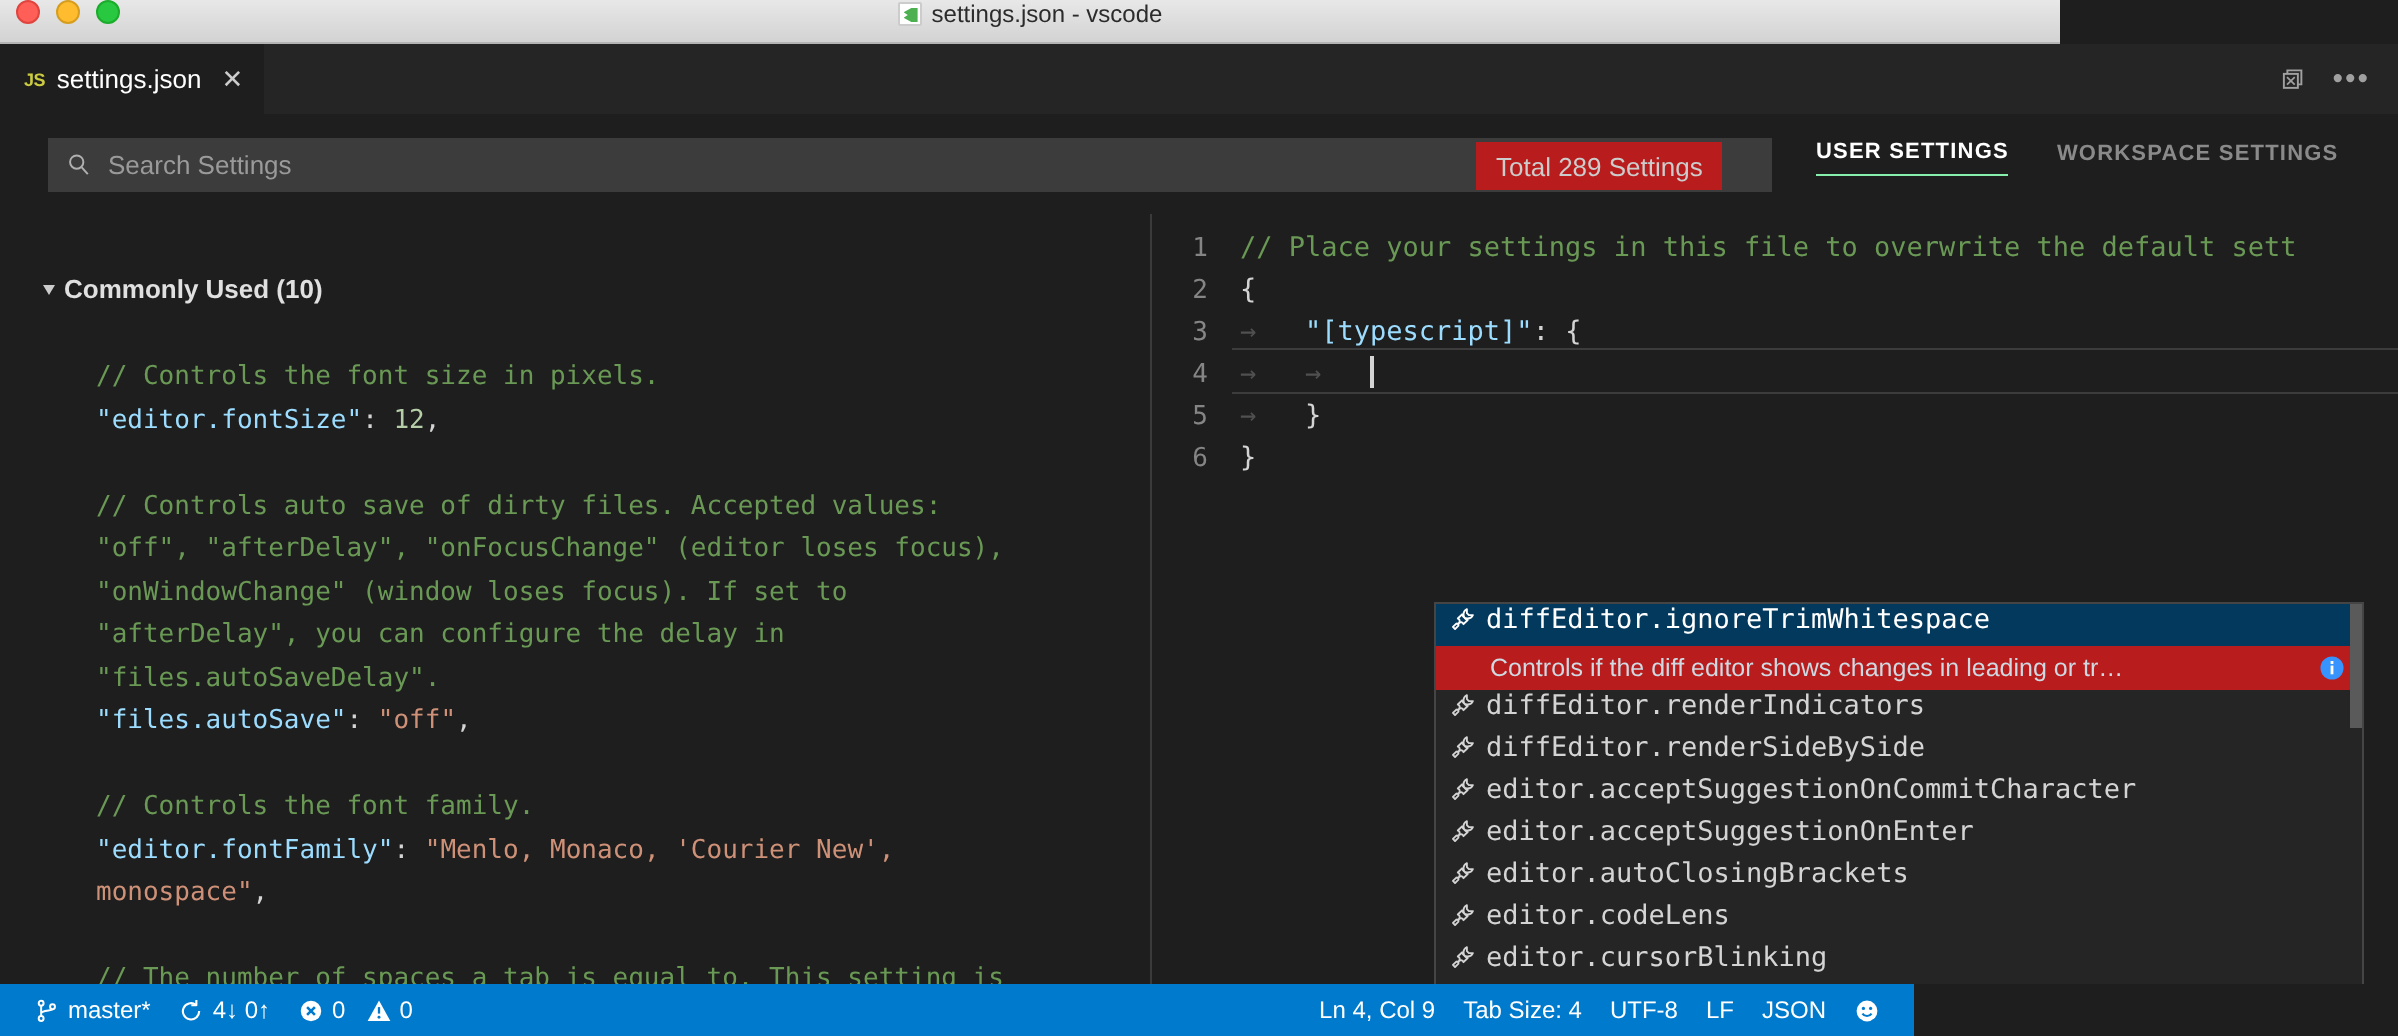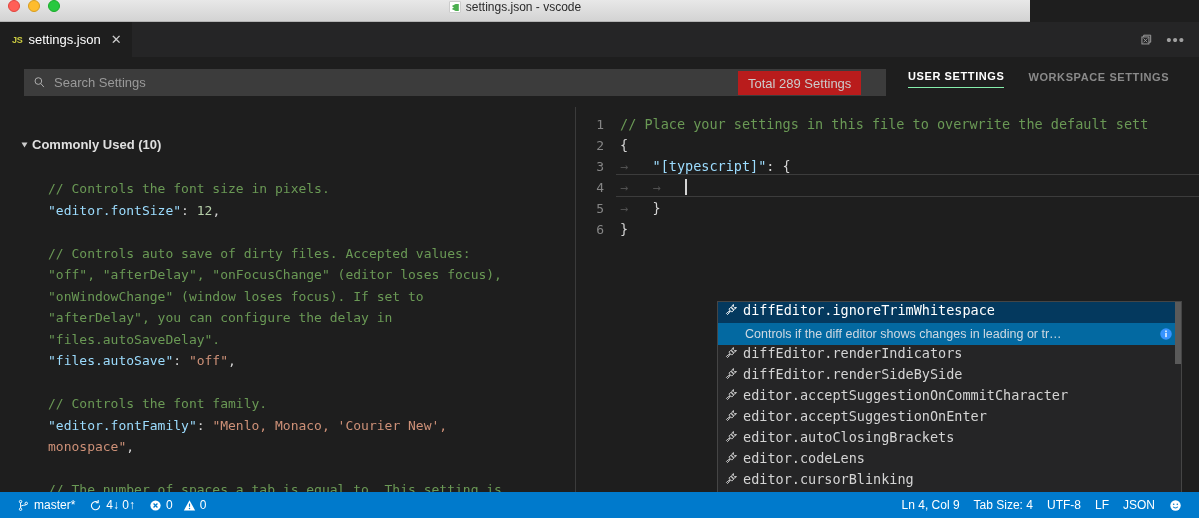--- a/index.html
+++ b/index.html
@@ -282,21 +282,21 @@
   .sg-icon {
     width: 17px; height: 15px;
     flex: none;
     display: flex; align-items: center; justify-content: center;
   }
   .wrench { width: 13px; height: 13px; display: block; }
   .sg-label { padding-left: 3px; }
   .sg-detail {
     display: flex; align-items: center;
     height: 22px;
-    background: #0369a1;
+    background: #b91c1c;
     padding-left: 27px; padding-right: 8px;
     font-family: "Liberation Sans", sans-serif;
     font-size: 12.5px;
     color: #cfd9e2;
     white-space: nowrap;
   }
   .sg-detail-text { flex: 1; overflow: hidden; text-overflow: ellipsis; }
   .info-icon {
     width: 14px; height: 14px; flex: none;
     margin-left: 6px; display: block;
@@ -308,21 +308,21 @@
   }
   .sg-thumb {
     position: absolute; right: 0; top: 0;
     width: 6px; height: 62px;
     background: #5a5a5a;
   }
 
   
   .statusbar {
     position: absolute; bottom: 0; left: 0;
-    width: 1199px; height: 26px;
+    width: 957px; height: 26px;
     background: #007acc;
     display: flex; align-items: center;
     color: #ffffff;
     font-size: 12px;
     gap: 12px;
   }
   .sb-left { display: flex; align-items: center; padding-left: 10px; gap: 0; }
   .sb-right { display: flex; align-items: center; margin-left: auto; padding-right: 10px; }
   .sb-item {
     display: flex; align-items: center; gap: 4px;

